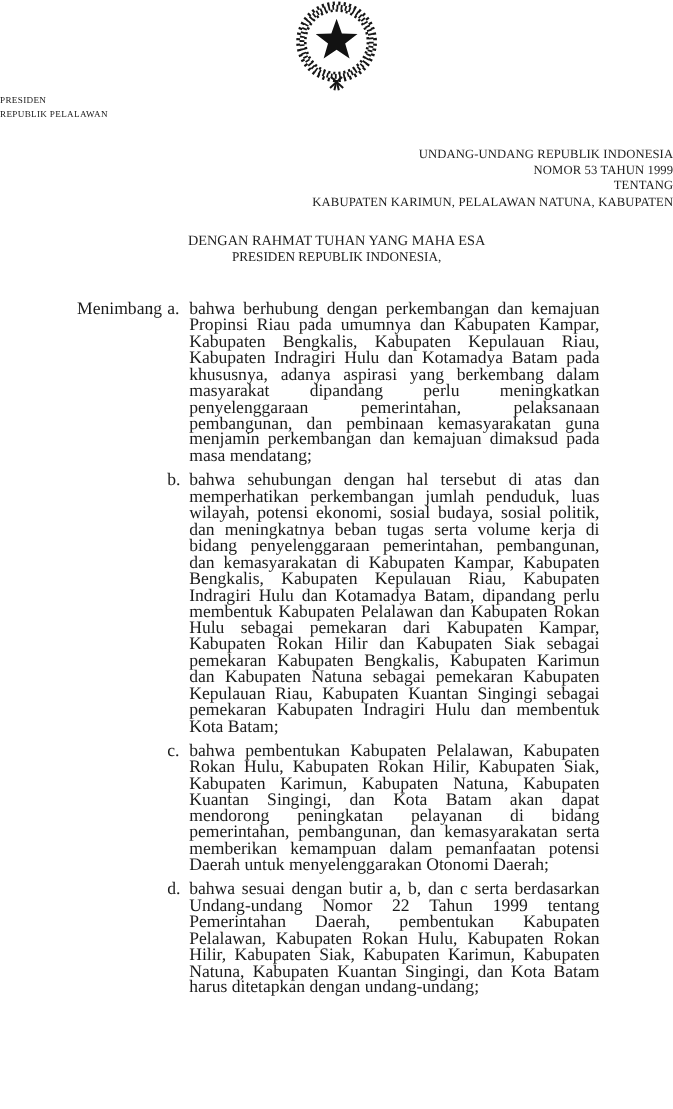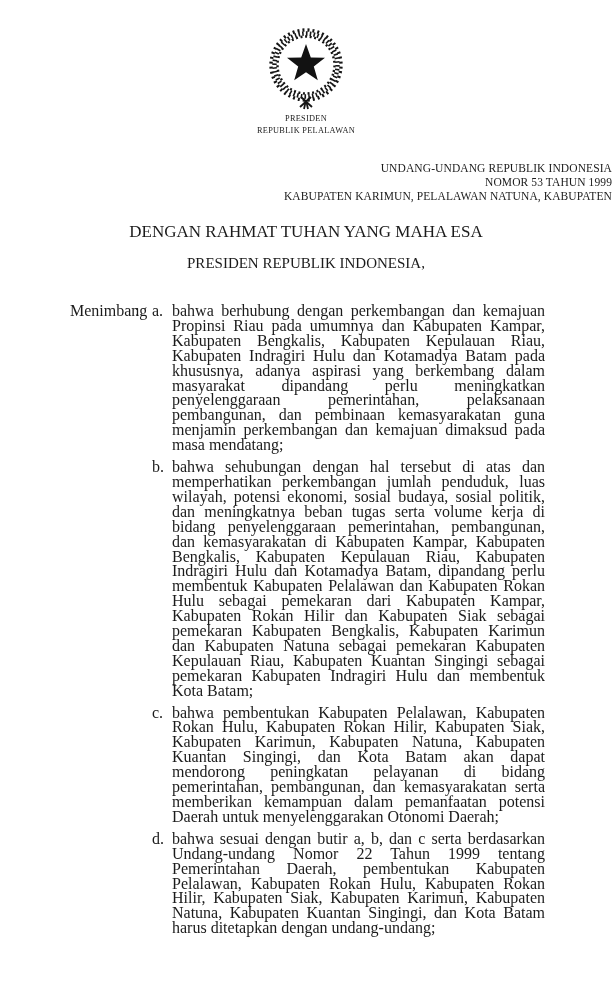--- a/index.html
+++ b/index.html
@@ -5,45 +5,44 @@
   html, body { margin: 0; padding: 0; }
   .page {
     position: relative;
     width: 612px;
     height: 1008px;
     background: #ffffff;
     color: #1b1b1b;
     font-family: "Liberation Serif", "DejaVu Serif", serif;
     overflow: hidden;
   }
-  .letterhead { padding-top: 27px; text-align: center; }
+  .letterhead { }
   .seal { display: block; margin: 0 auto; }
   .seal-label {
     margin-top: 2px;
     font-size: 8.3px;
     line-height: 11.5px;
     letter-spacing: 0.3px;
   }
   .title-block {
     margin-top: 25px;
     text-align: right;
     font-size: 11.5px;
     line-height: 14.2px;
     letter-spacing: 0.1px;
   }
   .invocation {
     margin-top: 21px;
     text-align: center;
-    font-size: 17px;
+    font-size: 13px;
     line-height: 14.2px;
   }
   .authority {
-    margin-top: 17px;
     text-align: center;
-    font-size: 15px;
+    font-size: 12px;
     line-height: 14.2px;
   }
   .considerations {
     display: flex;
     margin: 34px 67px 16px 70px;
     font-size: 16px;
     line-height: 14.9px;
   }
   .c-label { width: 65px; flex: 0 0 65px; }
   .c-colon { width: 17px; flex: 0 0 17px; }
@@ -75,20 +74,21 @@
     </svg>
     <div class="seal-label">
       <div>PRESIDEN</div>
       <div>REPUBLIK PELALAWAN</div>
     </div>
   </div>
 
   <div class="title-block">
     <div>UNDANG-UNDANG REPUBLIK INDONESIA</div>
     <div>NOMOR 53 TAHUN 1999</div>
+    <div>TENTANG</div>
     <div>KABUPATEN KARIMUN, PELALAWAN NATUNA, KABUPATEN</div>
   </div>
 
   <div class="invocation">DENGAN RAHMAT TUHAN YANG MAHA ESA</div>
 
   <div class="authority">PRESIDEN REPUBLIK INDONESIA,</div>
 
   <div class="considerations">
     <div class="c-label">Menimbang</div>
     <div class="c-colon">:</div>

